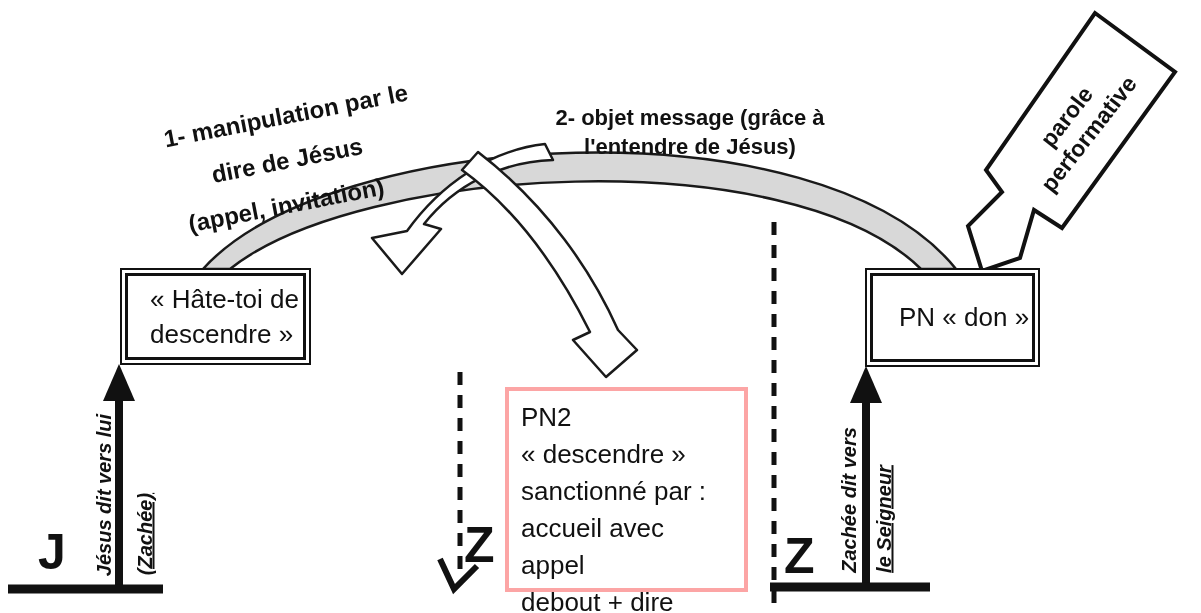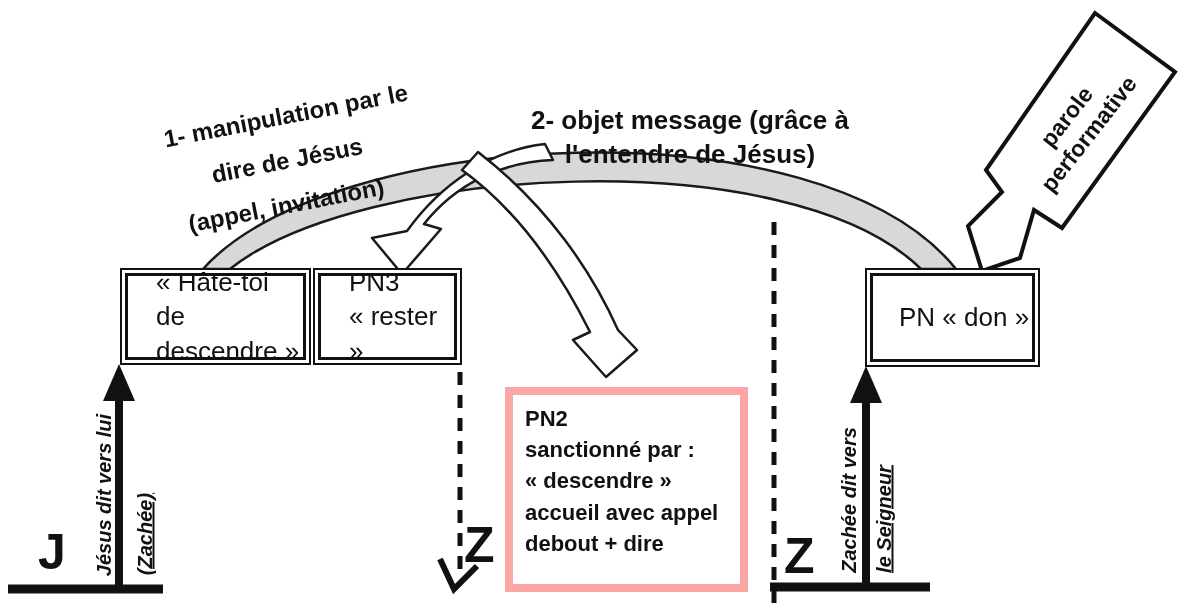--- a/index.html
+++ b/index.html
@@ -5,26 +5,26 @@
   html,body{margin:0;padding:0;background:#fff;}
   #stage{
     position:relative;width:1201px;height:613px;background:#fff;overflow:hidden;
     font-family:"Liberation Sans",sans-serif;color:#111;
   }
   #gfx{position:absolute;left:0;top:0;z-index:1;}
   .abs{position:absolute;z-index:2;}
   
   .dbox{border:2.5px solid #111;background:#fff;padding:3px;box-sizing:border-box;}
   .dbox-inner{border:3.5px solid #111;box-sizing:border-box;width:100%;height:100%;
-    display:flex;flex-direction:column;justify-content:center;padding-left:28px;
+    display:flex;flex-direction:column;justify-content:center;padding-left:22px;
     font-size:26px;line-height:1.32;background:#fff;}
-  .sbox{border:8px solid #fca5a5;background:#fff;box-sizing:border-box;
-    font-size:22px;line-height:1.42;padding:8px 12px;font-weight:bold;}
+  .sbox{border:4px solid #fca5a5;background:#fff;box-sizing:border-box;
+    font-size:26px;line-height:1.42;padding:8px 12px;}
   .lbl-rot{font-weight:bold;font-size:24px;line-height:44px;white-space:nowrap;}
-  .lbl-center{font-weight:bold;font-size:26px;line-height:1.3;text-align:center;white-space:nowrap;}
+  .lbl-center{font-weight:bold;font-size:22px;line-height:1.3;text-align:center;white-space:nowrap;}
   .vlabel{font-style:italic;font-weight:bold;font-size:20px;line-height:22px;
     text-align:center;white-space:nowrap;transform:rotate(-90deg);}
   .actor{font-weight:bold;font-size:50px;line-height:1;}
   .callout-text{font-weight:bold;font-size:23px;line-height:1.2;text-align:center;
     transform:rotate(-52deg);white-space:nowrap;}
   .u{text-decoration:underline;}
 </style>
 </head>
 <body>
 
@@ -74,31 +74,25 @@
     <div>performative</div>
   </div>
 
   <div class="abs dbox" style="left:120px;top:268px;width:191px;height:97px;">
     <div class="dbox-inner">
       <div>« Hâte-toi de</div>
       <div>descendre »</div>
     </div>
   </div>
 
-  <div class="abs dbox" style="left:313px;top:268px;width:149px;height:97px;">
-    <div class="dbox-inner">
-      <div>PN3</div>
-      <div>« rester »</div>
-    </div>
-  </div>
 
   <div class="abs sbox" style="left:505px;top:387px;width:243px;height:205px;">
     <div>PN2</div>
+    <div>« descendre »</div>
     <div>sanctionné par :</div>
-    <div>« descendre »</div>
     <div>accueil avec appel</div>
     <div>debout + dire</div>
   </div>
 
   <div class="abs dbox" style="left:865px;top:268px;width:175px;height:99px;">
     <div class="dbox-inner" style="padding-left:26px;">
       <div>PN « don »</div>
     </div>
   </div>
 

